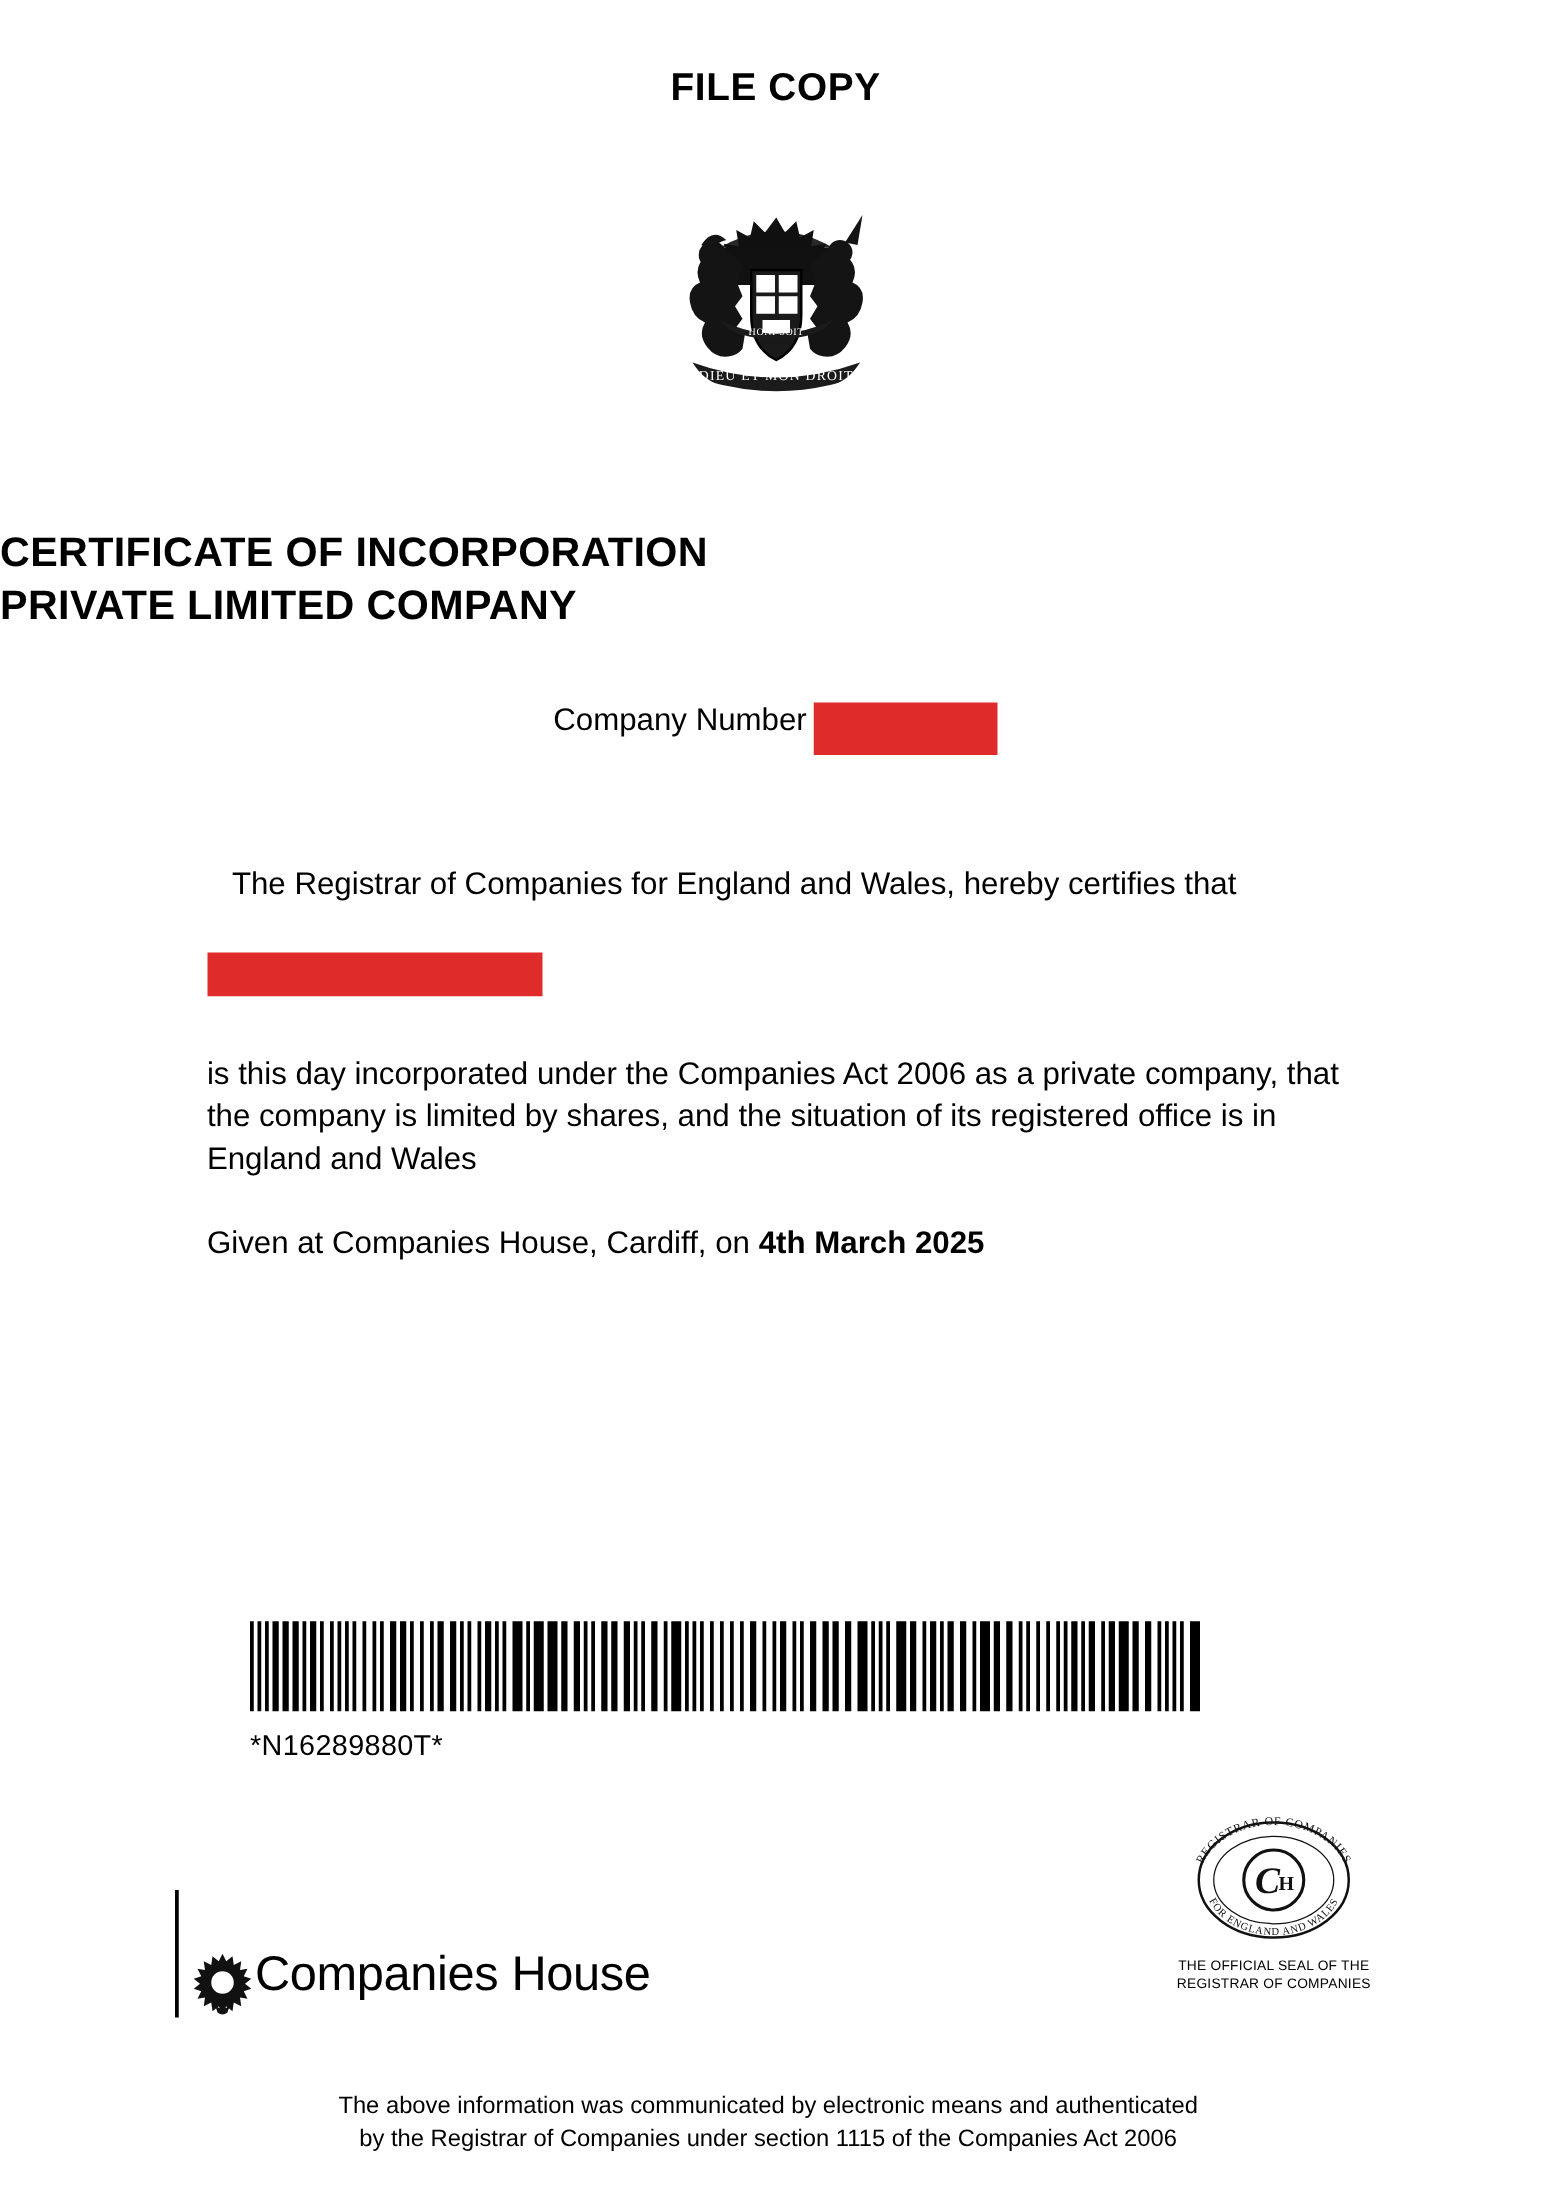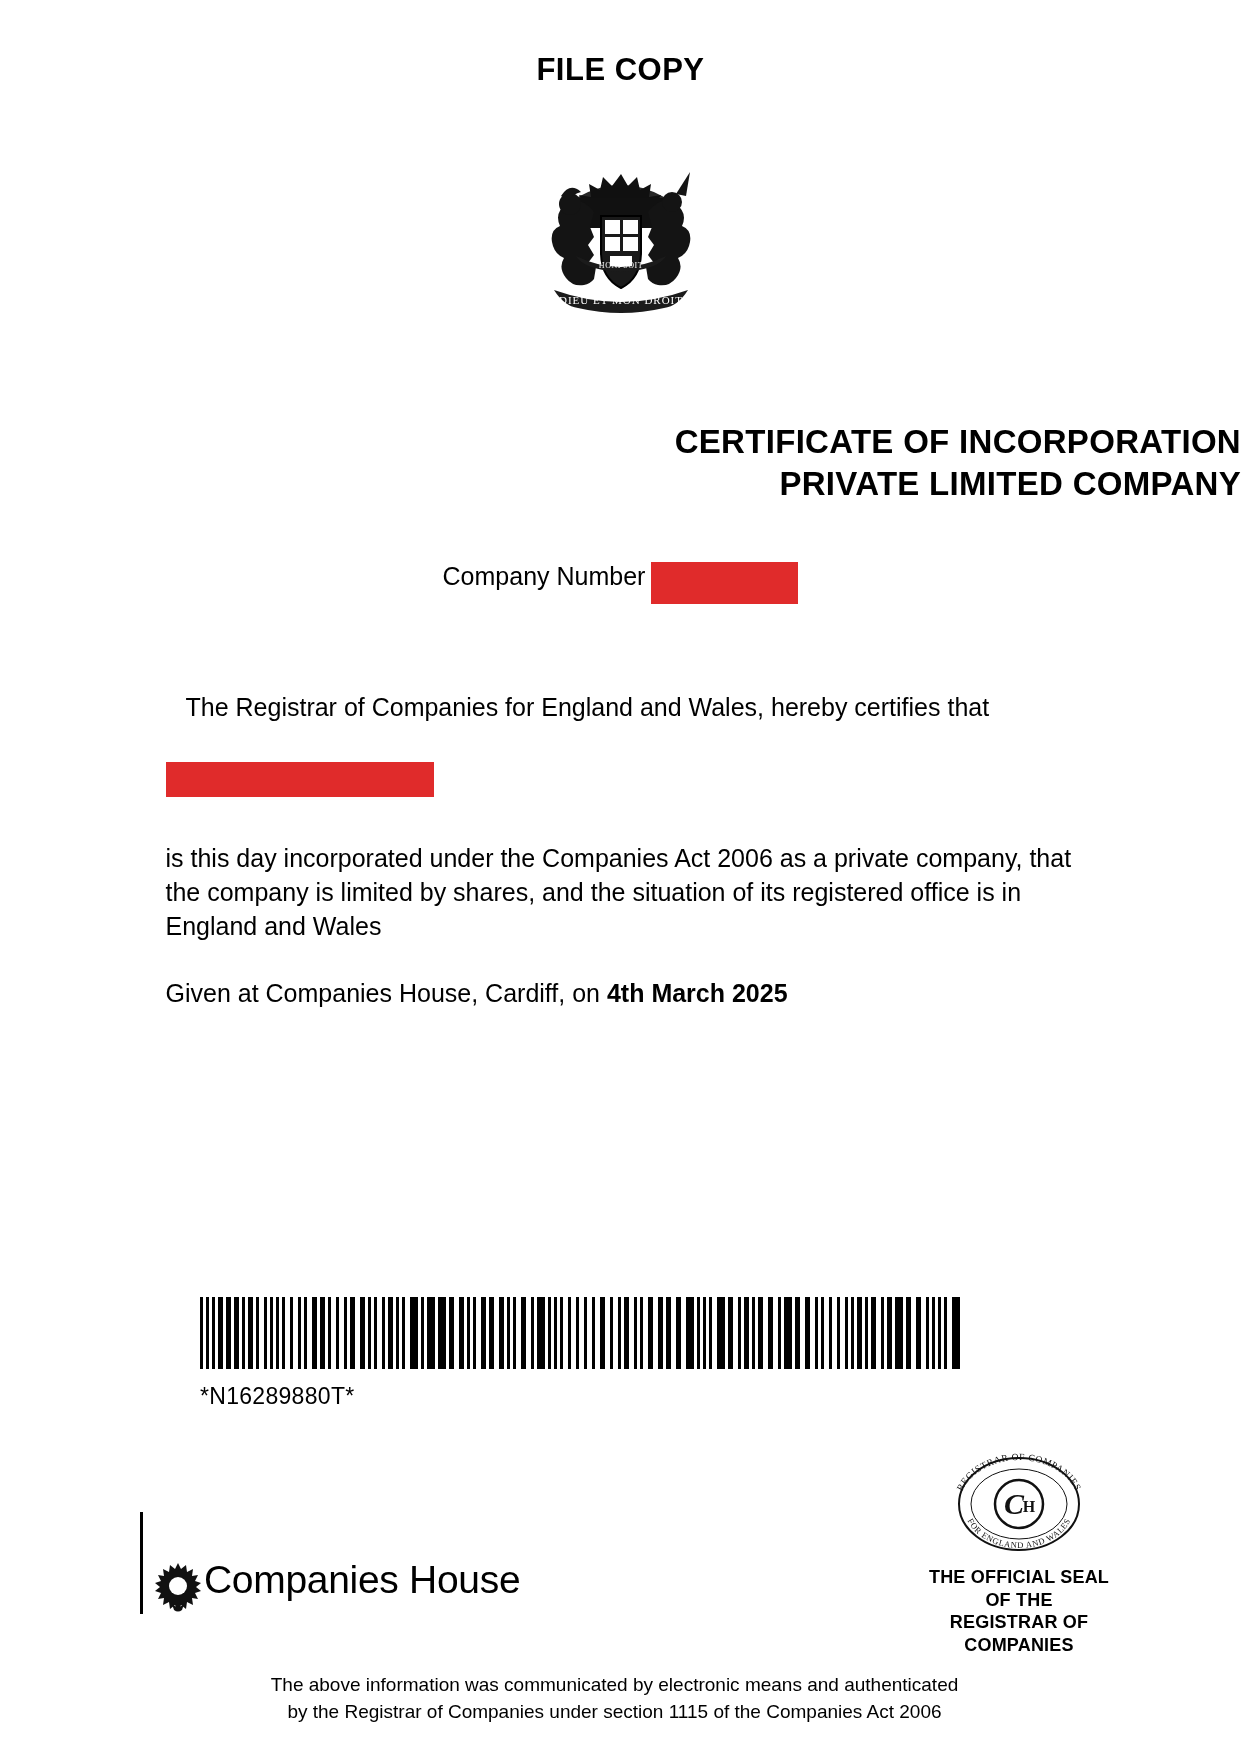--- a/index.html
+++ b/index.html
@@ -32,21 +32,21 @@
     display: flex;
     justify-content: center;
     margin-top: 52px;
   }
   .crest {
     width: 230px;
     height: 205px;
   }
 
   .cert-title {
-    text-align: right;
+    text-align: left;
     margin-top: 76px;
     font-size: 33px;
     font-weight: bold;
     line-height: 1.26;
     letter-spacing: 0.3px;
   }
 
   .company-number-row {
     display: flex;
     justify-content: center;
@@ -153,22 +153,22 @@
     top: 1448px;
     width: 200px;
     text-align: center;
   }
   .seal-graphic {
     width: 170px;
     height: 112px;
     margin: 0 auto;
   }
   .seal-caption {
-    font-size: 18px;
-    font-weight: bold;
+    font-size: 11px;
+    font-weight: normal;
     line-height: 1.25;
     letter-spacing: 0.2px;
     margin-top: 2px;
   }
 
   .footer {
     position: absolute;
     left: 0;
     right: 12px;
     bottom: 28px;

